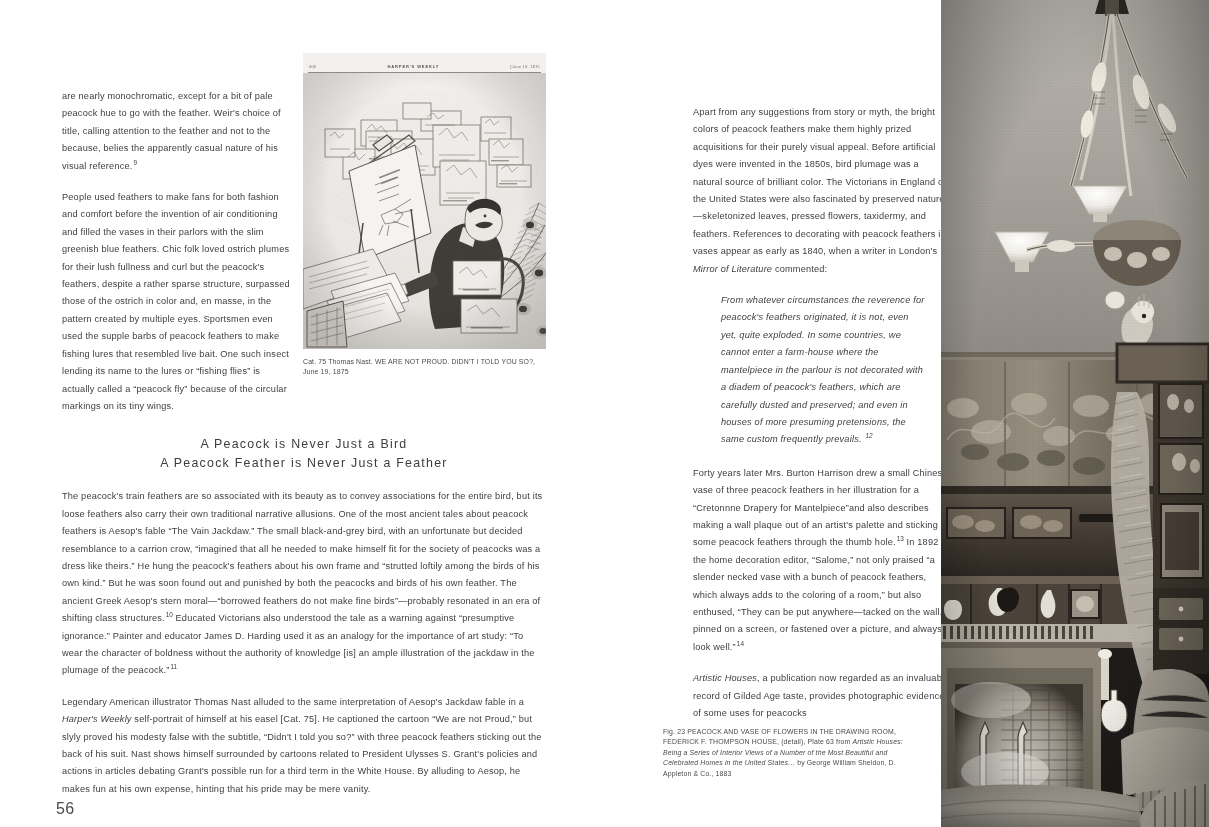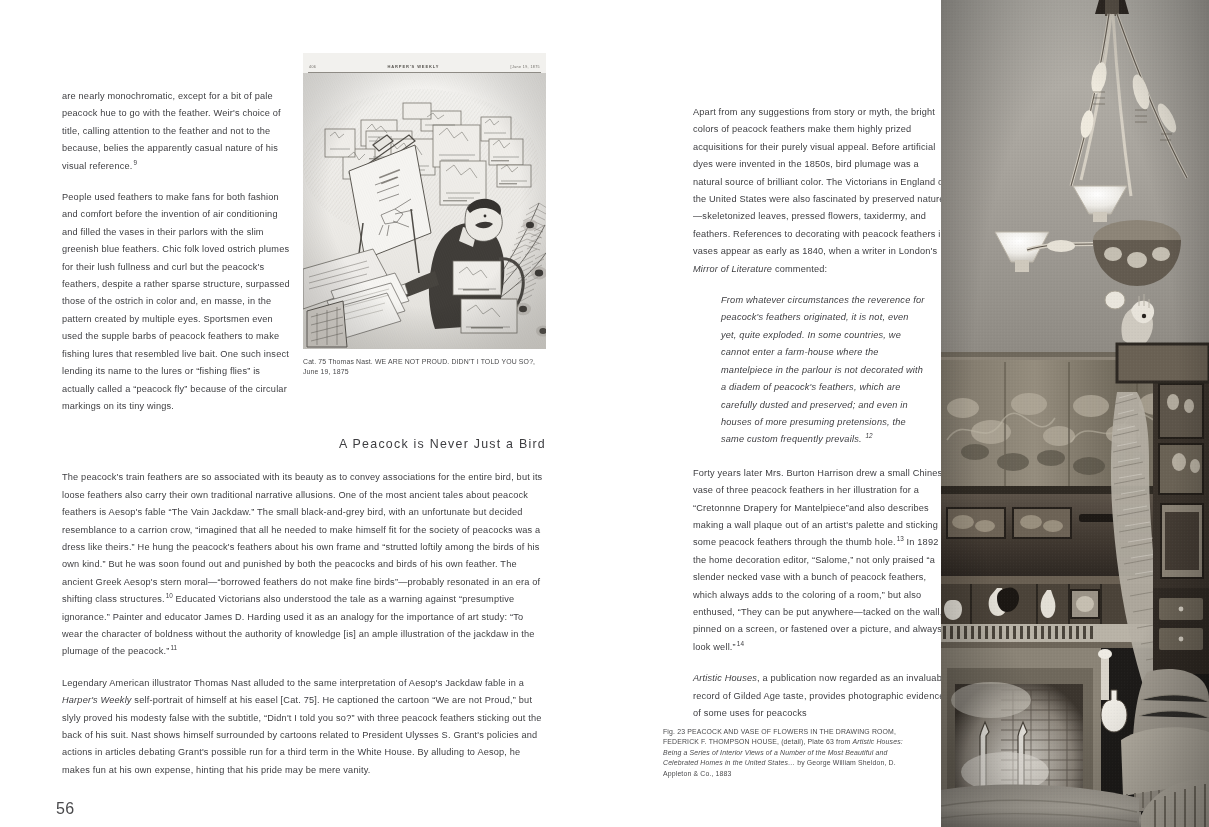--- a/index.html
+++ b/index.html
@@ -34,21 +34,21 @@
     font-size:6.4px;
     vertical-align:super;
     line-height:0;
     letter-spacing:0;
     padding-left:1px;
   }
   em{font-style:italic;}
 
   
   .section-head{
-    text-align:right;
+    text-align:center;
     font-size:12.4px;
     line-height:19px;
     letter-spacing:1.25px;
     color:#3d3d40;
     margin:20px 0 15px 0;
     font-weight:400;
   }
   .section-head span{display:block;}
 
   
@@ -325,20 +325,21 @@
   <div class="col-left">
 
     <div class="narrow">
       <p class="body"><span>are nearly monochromatic, except for a bit of pale peacock hue to go with the feather. Weir's choice of title, calling attention to the feather and not to the because, belies the apparently casual nature of his visual reference.</span><sup class="note">9</sup></p>
 
       <p class="body">People used feathers to make fans for both fashion and comfort before the invention of air conditioning and filled the vases in their parlors with the slim greenish blue feathers. Chic folk loved ostrich plumes for their lush fullness and curl but the peacock's feathers, despite a rather sparse structure, surpassed those of the ostrich in color and, en masse, in the pattern created by multiple eyes. Sportsmen even used the supple barbs of peacock feathers to make fishing lures that resembled live bait. One such insect lending its name to the lures or “fishing flies” is actually called a “peacock fly” because of the circular markings on its tiny wings.</p>
     </div>
 
     <h2 class="section-head">
       <span>A Peacock is Never Just a Bird</span>
+      <span>A Peacock Feather is Never Just a Feather</span>
     </h2>
 
     <p class="body"><span>The peacock's train feathers are so associated with its beauty as to convey associations for the entire bird, but its loose feathers also carry their own traditional narrative allusions. One of the most ancient tales about peacock feathers is Aesop's fable “The Vain Jackdaw.” The small black-and-grey bird, with an unfortunate but decided resemblance to a carrion crow, “imagined that all he needed to make himself fit for the society of peacocks was a dress like theirs.” He hung the peacock's feathers about his own frame and “strutted loftily among the birds of his own kind.” But he was soon found out and punished by both the peacocks and birds of his own feather. The ancient Greek Aesop's stern moral—“borrowed feathers do not make fine birds”—probably resonated in an era of shifting class structures.</span><sup class="note">10</sup> <span>Educated Victorians also understood the tale as a warning against “presumptive ignorance.” Painter and educator James D. Harding used it as an analogy for the importance of art study: “To wear the character of boldness without the authority of knowledge [is] an ample illustration of the jackdaw in the plumage of the peacock.”</span><sup class="note">11</sup></p>
 
     <p class="body"><span>Legendary American illustrator Thomas Nast alluded to the same interpretation of Aesop's Jackdaw fable in a </span><em>Harper's Weekly</em><span> self-portrait of himself at his easel [Cat. 75]. He captioned the cartoon “We are not Proud,” but slyly proved his modesty false with the subtitle, “Didn't I told you so?” with three peacock feathers sticking out the back of his suit. Nast shows himself surrounded by cartoons related to President Ulysses S. Grant's policies and actions in articles debating Grant's possible run for a third term in the White House. By alluding to Aesop, he makes fun at his own expense, hinting that his pride may be mere vanity.</span></p>
   </div>
 
   <div class="col-right">
 
     <p class="body"><span>Apart from any suggestions from story or myth, the bright colors of peacock feathers make them highly prized acquisitions for their purely visual appeal. Before artificial dyes were invented in the 1850s, bird plumage was a natural source of brilliant color. The Victorians in England or the United States were also fascinated by preserved nature—skeletonized leaves, pressed flowers, taxidermy, and feathers.  References to decorating with peacock feathers in vases appear as early as 1840, when a writer in London's </span><em>Mirror of Literature</em><span> commented:</span></p>

